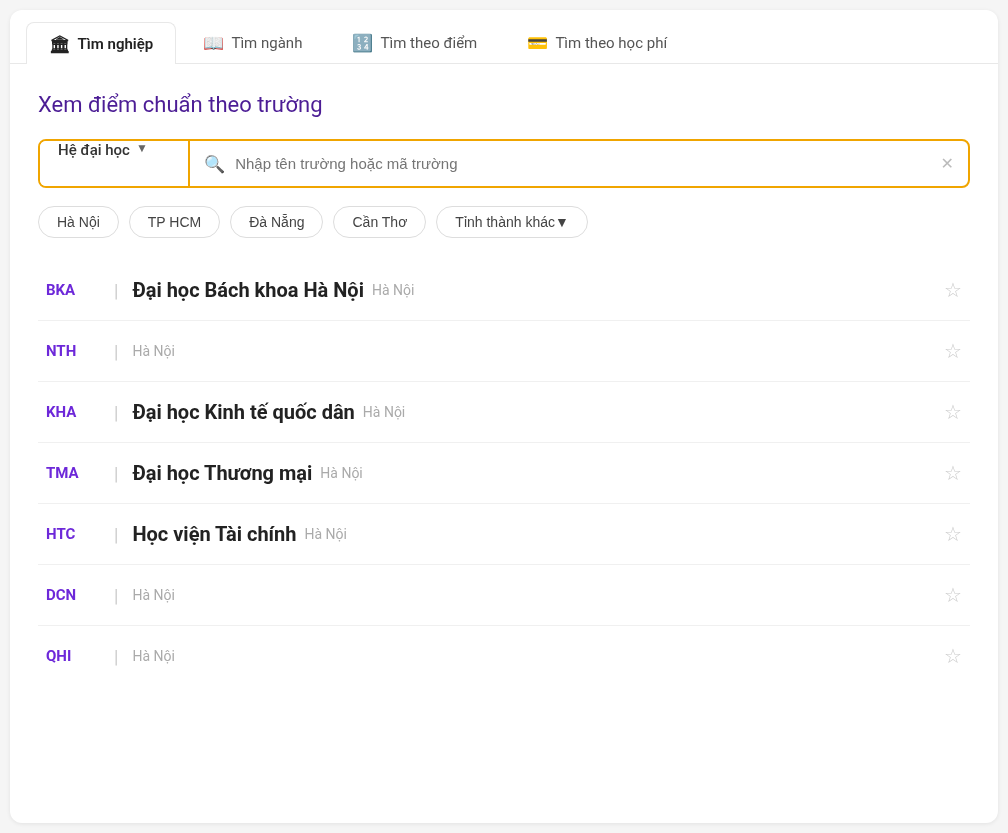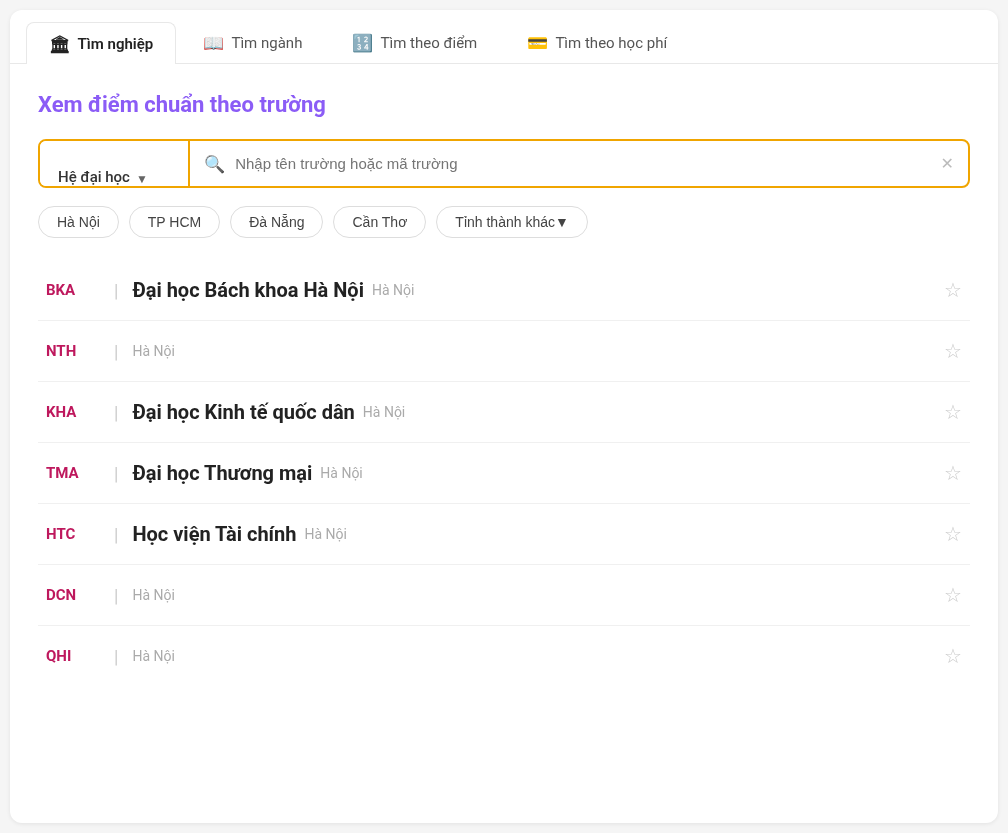--- a/index.html
+++ b/index.html
@@ -53,37 +53,37 @@
       font-size: 17px;
     }
 
     
     .content {
       padding: 28px 28px 20px;
     }
 
     .page-title {
       font-size: 22px;
-      font-weight: 700;
-      color: #8b5cf6;
+      font-weight: 400;
+      color: #4c1d95;
       margin-bottom: 22px;
     }
 
     
     .search-row {
       display: flex;
       gap: 0;
       border: 2px solid #f0a500;
       border-radius: 8px;
       margin-bottom: 18px;
       overflow: hidden;
     }
     .level-select {
       display: flex;
-      align-items: flex-end;
+      align-items: flex-start;
       gap: 6px;
       padding: 0 18px;
       background: #fff;
       border-right: 2px solid #f0a500;
       cursor: pointer;
       font-size: 15px;
       color: #333;
       font-weight: 500;
       white-space: nowrap;
       min-width: 150px;
@@ -153,21 +153,21 @@
       border-bottom: 1px solid #f0f0f0;
       cursor: pointer;
     }
     .school-item:last-child {
       border-bottom: none;
       gap: 48px;
     }
     .school-code {
       font-weight: 700;
       font-size: 15px;
-      color: #be185d;
+      color: #6d28d9;
       min-width: 60px;
     }
     .school-name {
       font-weight: 700;
       font-size: 20px;
       color: #222;
       margin-right: 8px;
     }
     .school-location {
       font-size: 14px;

